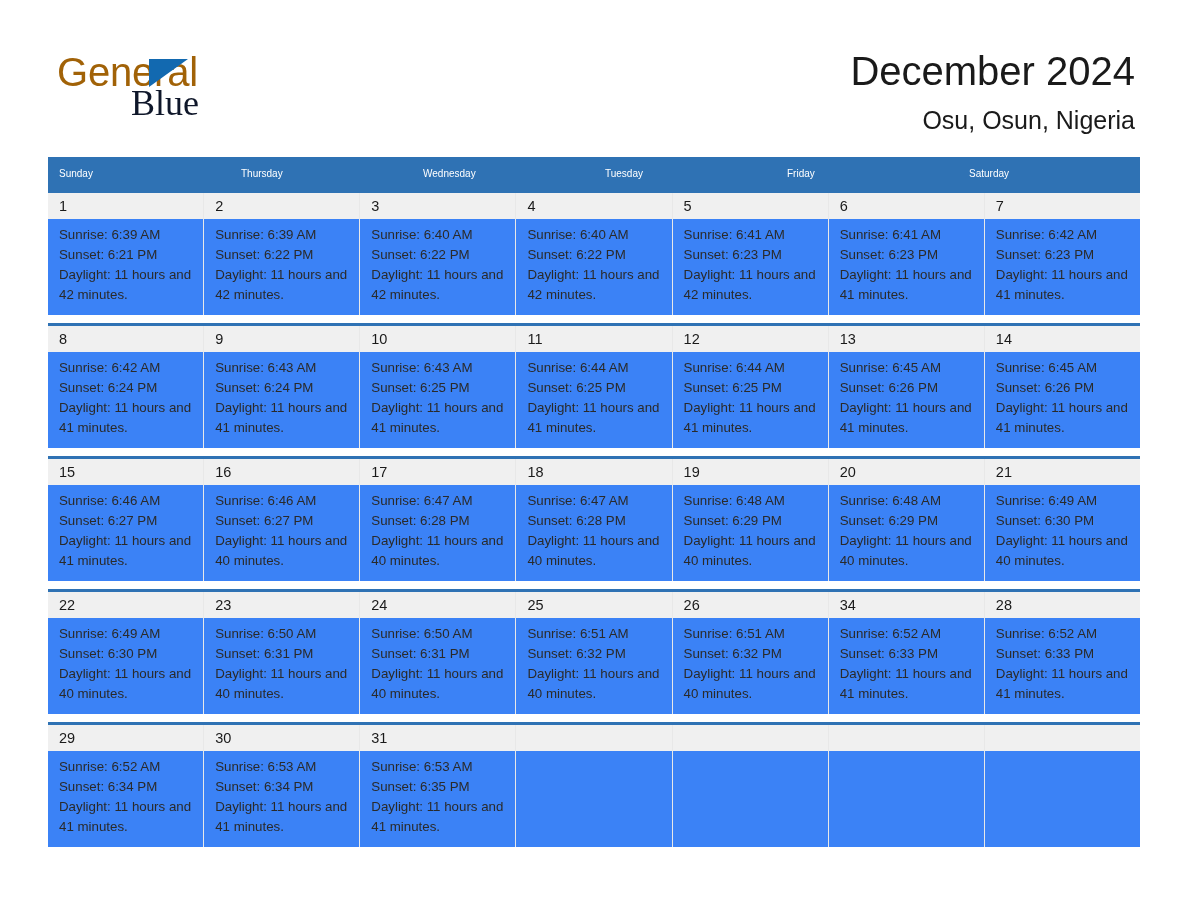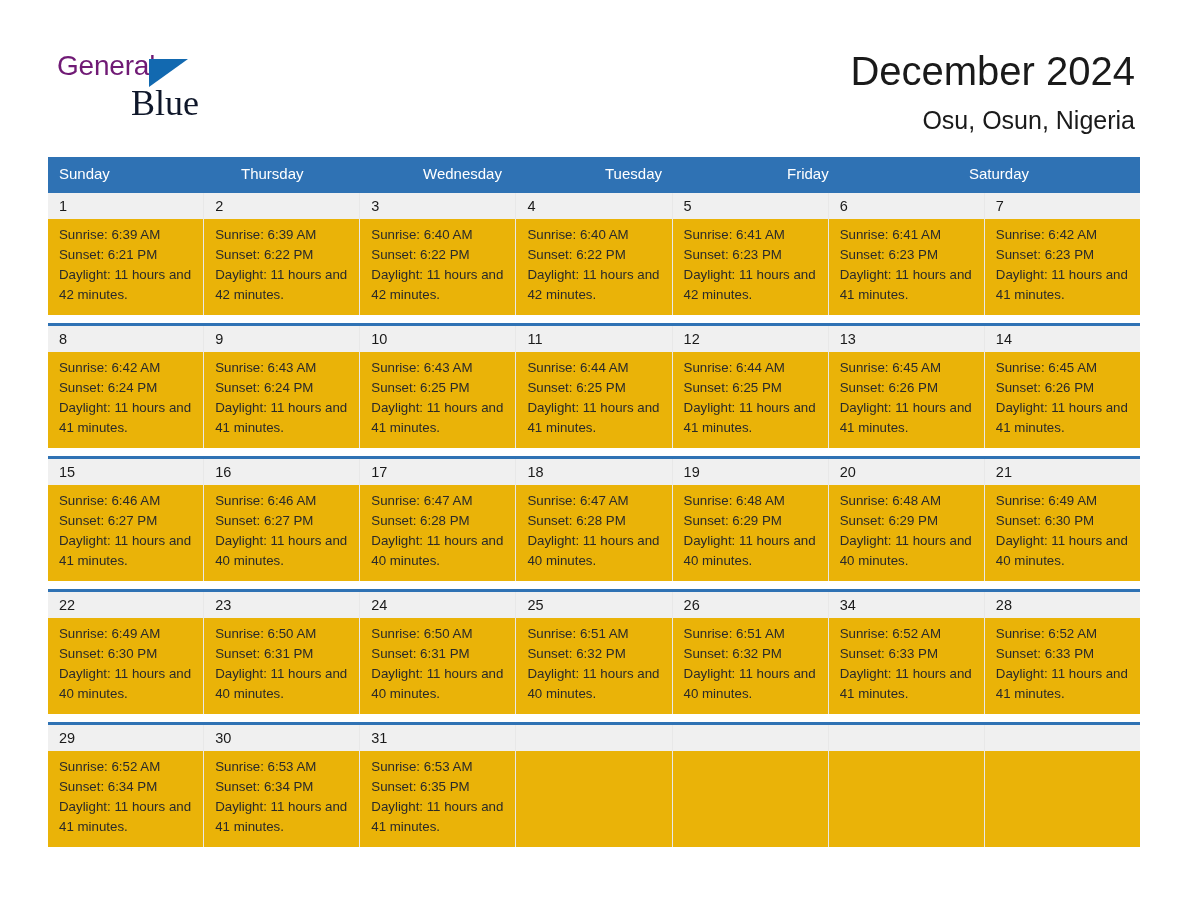--- a/index.html
+++ b/index.html
@@ -34,23 +34,23 @@
     position: absolute;
     left: 57px;
     top: 52px;
     width: 210px;
     height: 72px;
   }
   .logo-general {
     position: absolute;
     left: 0;
     top: 0;
-    font-size: 28px;
+    font-size: 40px;
     letter-spacing: -0.2px;
-    color: #701a75;
+    color: #a16207;
     font-family: "Liberation Sans", sans-serif;
     line-height: 1;
   }
   .logo-tri {
     position: absolute;
     left: 92px;
     top: 7px;
     width: 0;
     height: 0;
     border-left: 39px solid #1269b0;
@@ -96,21 +96,21 @@
   }
 
   .weekdays {
     display: flex;
     background: #2f72b4;
     height: 33px;
   }
   .weekday {
     flex: 1 1 0;
     color: #ffffff;
-    font-size: 15px;
+    font-size: 10px;
     line-height: 33px;
     padding-left: 11px;
     box-sizing: border-box;
     white-space: nowrap;
     overflow: hidden;
   }
 
   .week {
     margin-top: 8px;
     border-top: 3px solid #2f72b4;
@@ -118,21 +118,21 @@
   .week:first-of-type {
     margin-top: 0;
   }
   .week-daynums {
     display: flex;
     background: #f0f0f0;
     height: 26px;
   }
   .week-bodies {
     display: flex;
-    background: #eab308;
+    background: #3b82f6;
     min-height: 94px;
   }
 
   .daynum {
     flex: 1 1 0;
     box-sizing: border-box;
     padding-left: 11px;
     font-size: 14.5px;
     color: #1a1a1a;
     line-height: 26px;

